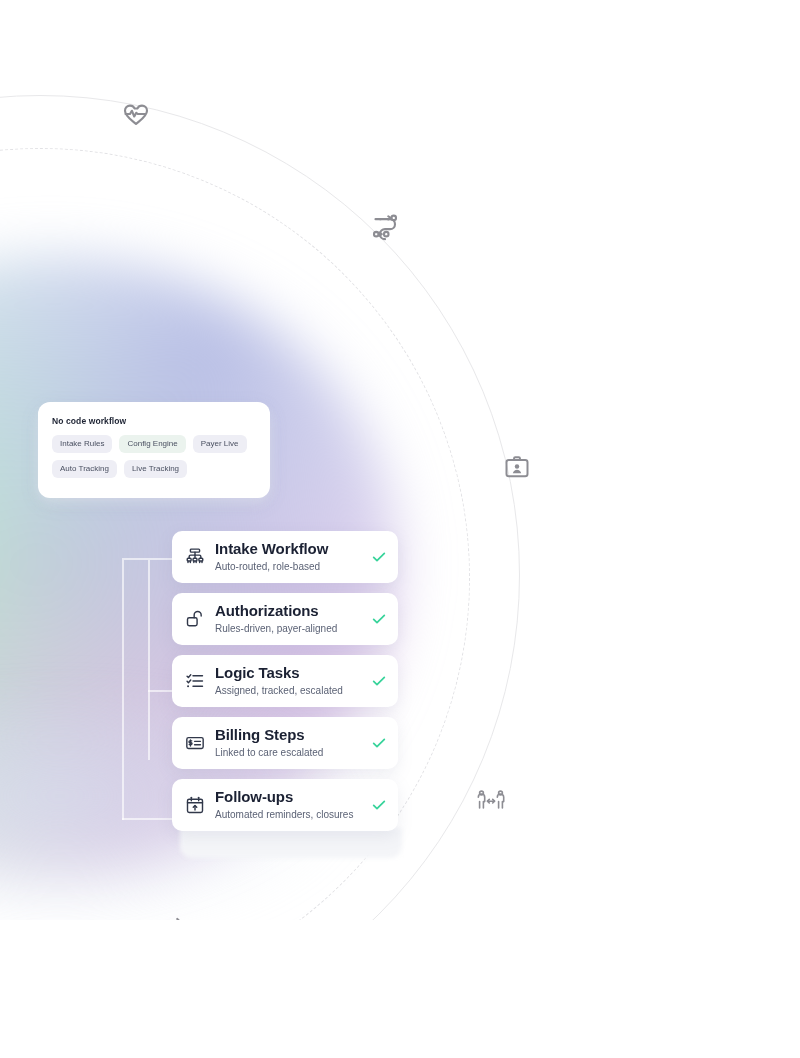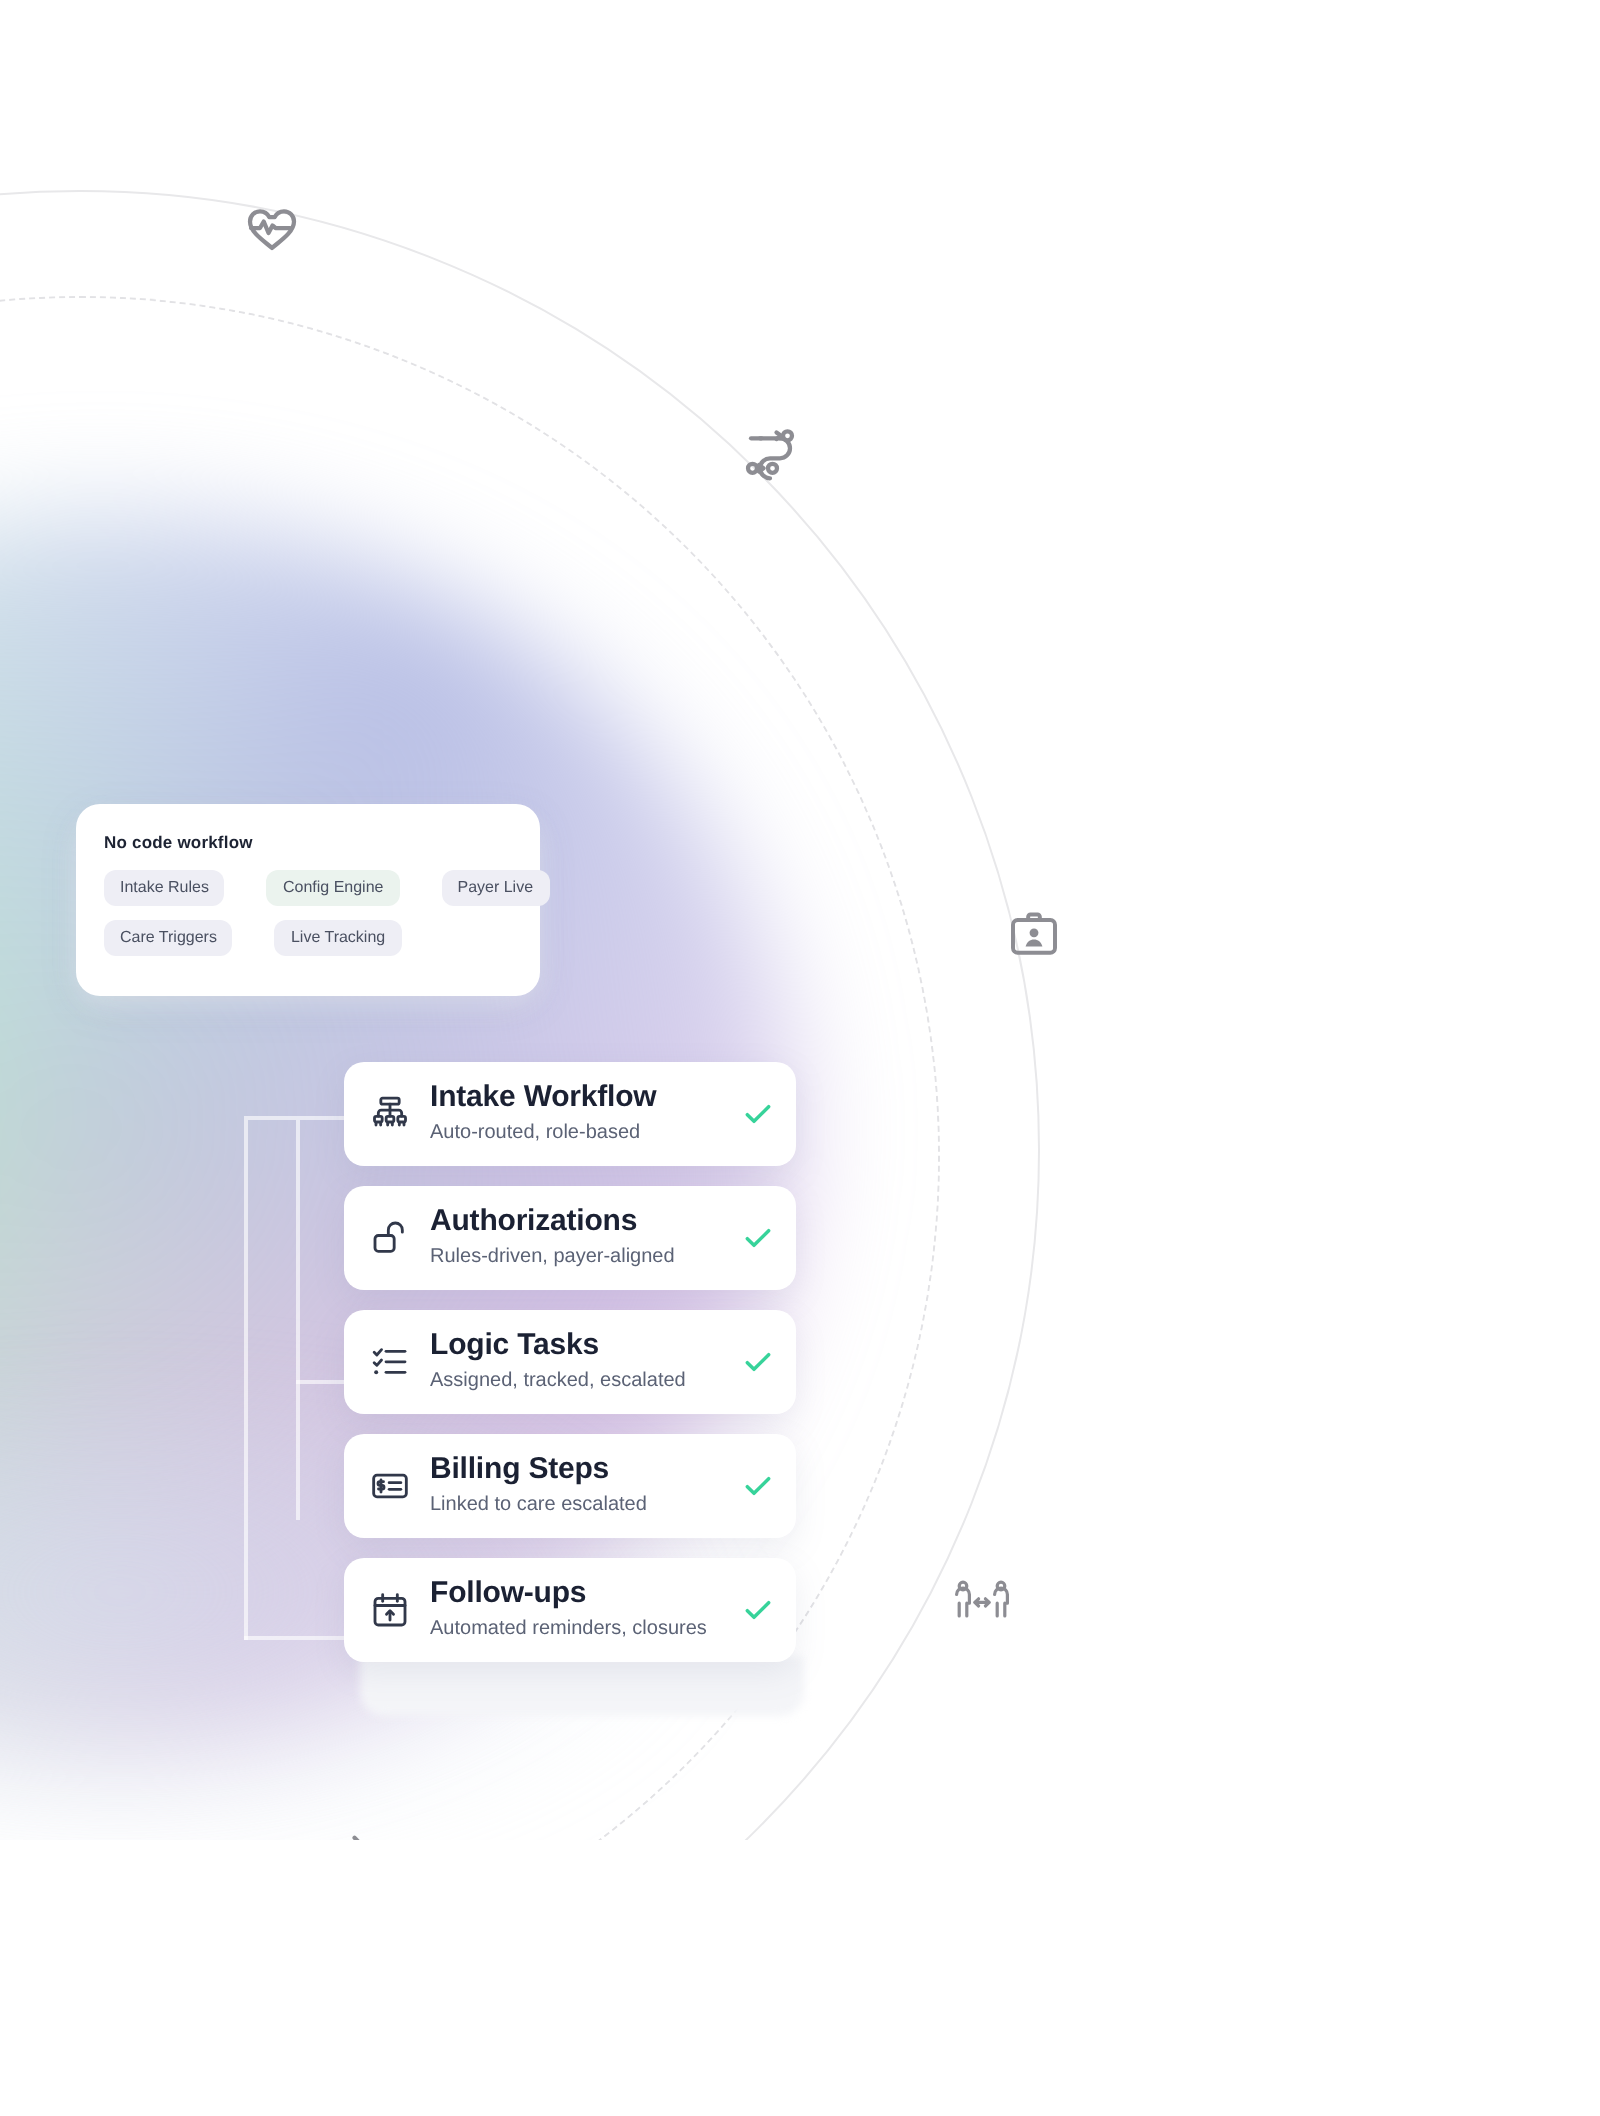--- a/index.html
+++ b/index.html
@@ -84,21 +84,21 @@
     box-shadow:0 6px 20px rgba(130,140,170,0.10);
     padding:14px 14px 0 14px;
   }
   .nocode-title {
     font-size:8.5px;
     font-weight:700;
     color:#1d2333;
     letter-spacing:0.1px;
     margin-bottom:9px;
   }
-  .tag-row { display:flex; gap:21px; margin-bottom:7px; flex-wrap:nowrap; }
+  .tag-row { display:flex; gap:7px; margin-bottom:7px; flex-wrap:nowrap; }
   .tag {
     font-size:8px;
     color:#4a5061;
     border-radius:6px;
     padding:5px 8px;
     white-space:nowrap;
     line-height:1;
   }
   .tag.lav { background:#eeeef5; }
   .tag.grn { background:#ebf3ee; }
@@ -237,21 +237,21 @@
   <div class="nocode-card">
     <div class="nocode-title">No  code workflow</div>
 
     <div class="tag-row">
       <span class="tag lav">Intake Rules</span>
       <span class="tag grn">Config Engine</span>
       <span class="tag lav">Payer Live</span>
     </div>
 
     <div class="tag-row">
-      <span class="tag lav">Care Triggers</span>
+      <span class="tag lav">Auto Tracking</span>
       <span class="tag lav">Live Tracking</span>
     </div>
   </div>
 
   <div class="stack-backdrop"></div>
   <div class="stack">
 
     <div class="fcard">
       <span class="fcard-icon">
         <svg width="20" height="20" viewBox="0 0 24 24" fill="none" stroke="currentColor" stroke-width="1.7" stroke-linecap="round" stroke-linejoin="round">

